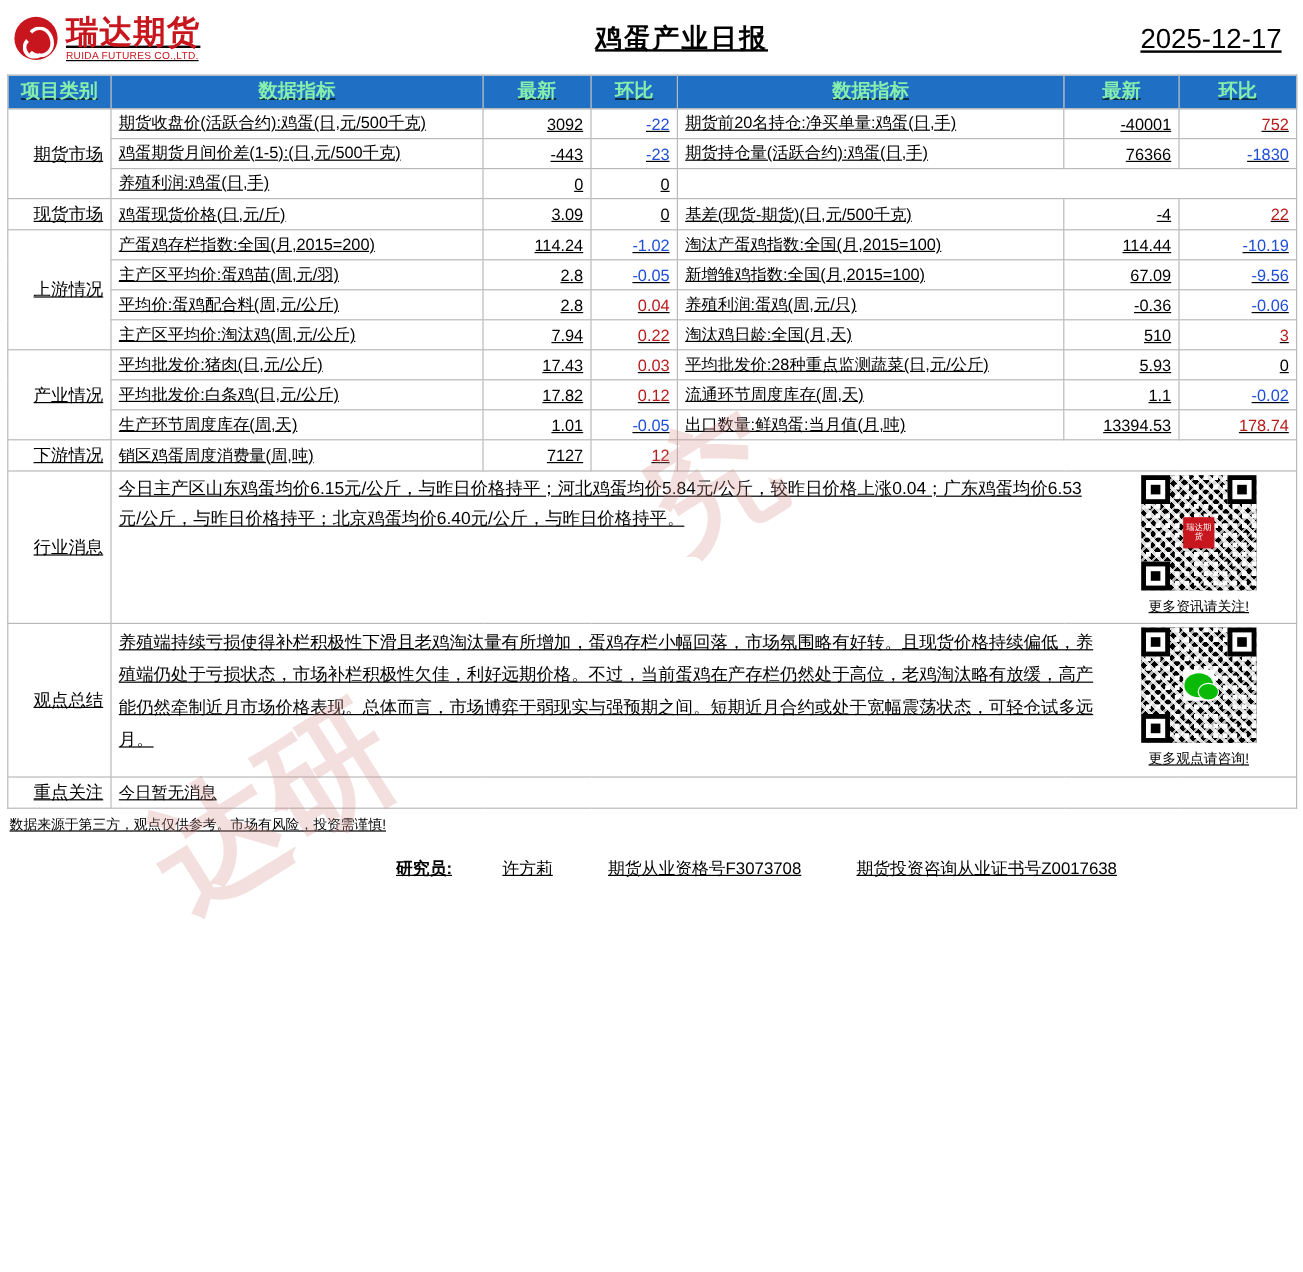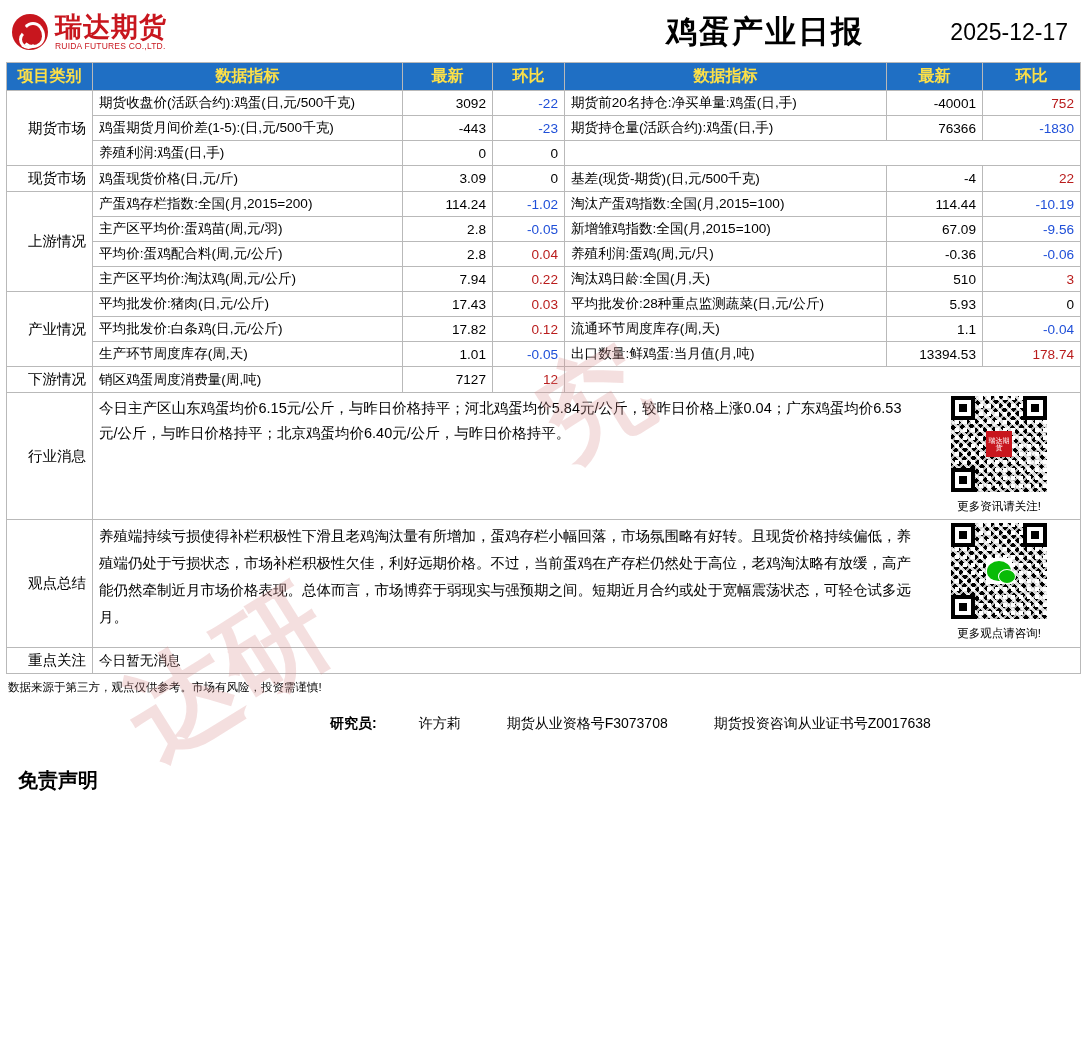--- a/index.html
+++ b/index.html
@@ -63,22 +63,22 @@
     color: #c8161e;
     letter-spacing: 1px;
   }
   .logo-en {
     font-size: 8.5px;
     color: #c8161e;
     letter-spacing: 0.2px;
   }
   .doc-title {
     flex: 1;
-    text-align: right;
-    font-size: 31px;
+    text-align: center;
+    font-size: 22px;
     font-weight: bold;
     letter-spacing: 2px;
   }
   .doc-date {
     width: 210px;
     flex: 0 0 210px;
     text-align: right;
     font-size: 23px;
     padding-right: 6px;
   }
@@ -91,21 +91,21 @@
     table-layout: fixed;
     font-size: 13.6px;
   }
   table.main td, table.main th {
     border: 1px solid #b9b9b9;
     padding: 3px 6px;
     vertical-align: middle;
   }
   thead th {
     background: #1f6fc4;
-    color: #fde047;
+    color: #86efac;
     font-size: 16px;
     font-weight: bold;
     text-align: center;
     height: 27px;
     border-color: #1f6fc4;
   }
   .cat {
     text-align: right;
     font-size: 14.5px;
     white-space: nowrap;
@@ -243,21 +243,21 @@
   .wm-text {
     position: absolute;
     font-size: 108px;
     font-weight: bold;
     color: rgba(216,140,140,0.28);
     transform: rotate(-32deg);
     white-space: nowrap;
   }
   .wm1 { left: 120px; top: 600px; }
   .wm2 { left: 540px; top: 330px; }
-  .content { position: relative; z-index: 1; }
+  .content { position: relative; z-index: 1; text-decoration: underline; }
 </style>
 </head>
 <body>
 
 <div class="watermark">
   <div class="wm-text wm1">达研</div>
   <div class="wm-text wm2">究</div>
 </div>
 
 <div class="content">
@@ -369,21 +369,21 @@
           <td class="lbl">平均批发价:28种重点监测蔬菜(日,元/公斤)</td>
           <td class="num">5.93</td>
           <td class="num zero">0</td>
         </tr>
         <tr>
           <td class="lbl">平均批发价:白条鸡(日,元/公斤)</td>
           <td class="num">17.82</td>
           <td class="num up">0.12</td>
           <td class="lbl">流通环节周度库存(周,天)</td>
           <td class="num">1.1</td>
-          <td class="num down">-0.04</td>
+          <td class="num down">-0.02</td>
         </tr>
         <tr>
           <td class="lbl">生产环节周度库存(周,天)</td>
           <td class="num">1.01</td>
           <td class="num down">-0.05</td>
           <td class="lbl">出口数量:鲜鸡蛋:当月值(月,吨)</td>
           <td class="num">13394.53</td>
           <td class="num up">178.74</td>
         </tr>
         <tr>
@@ -438,15 +438,14 @@
 
   <div class="disclaimer-line">数据来源于第三方，观点仅供参考。市场有风险，投资需谨慎!</div>
 
   <div class="researcher">
     <span class="k">研究员:</span>
     <span class="v">许方莉</span>
     <span class="v">期货从业资格号F3073708</span>
     <span class="v">期货投资咨询从业证书号Z0017638</span>
   </div>
 
-  <div class="disclaim-title">免责声明</div>
 
 </div>
 
 </body></html>

